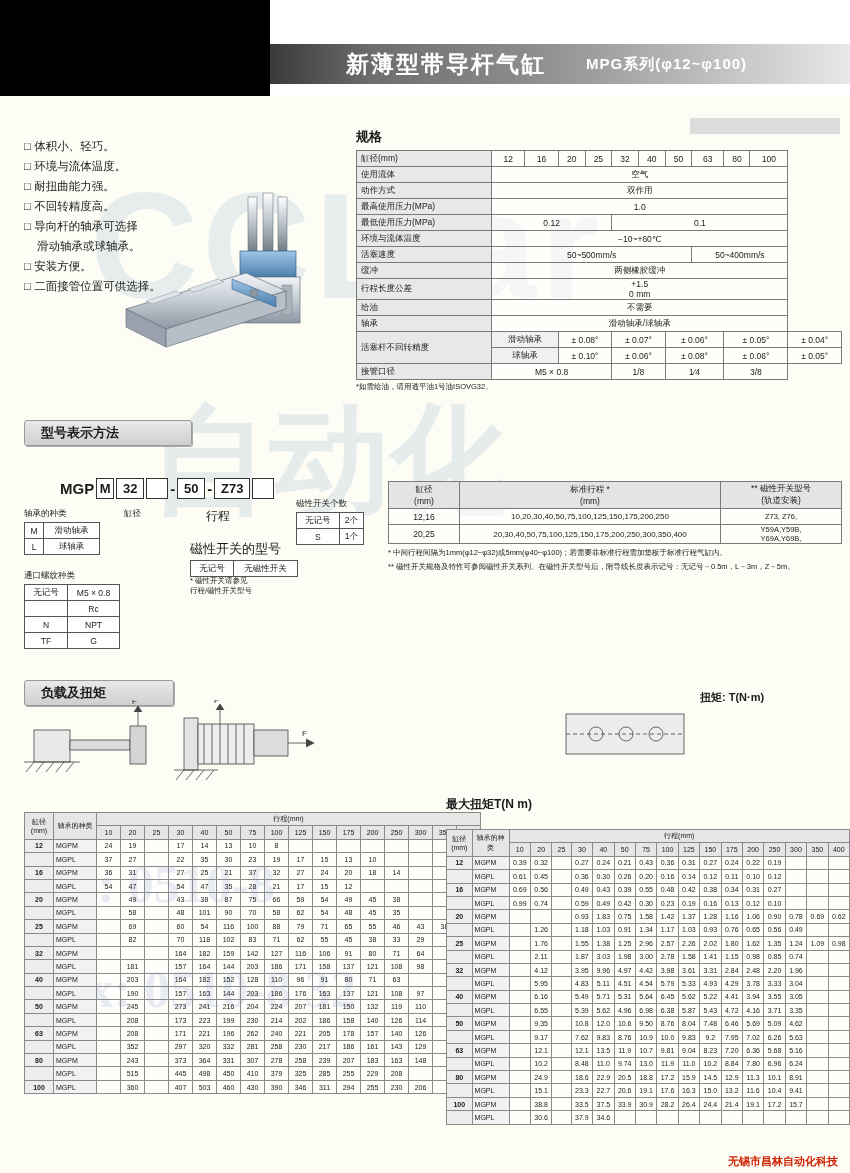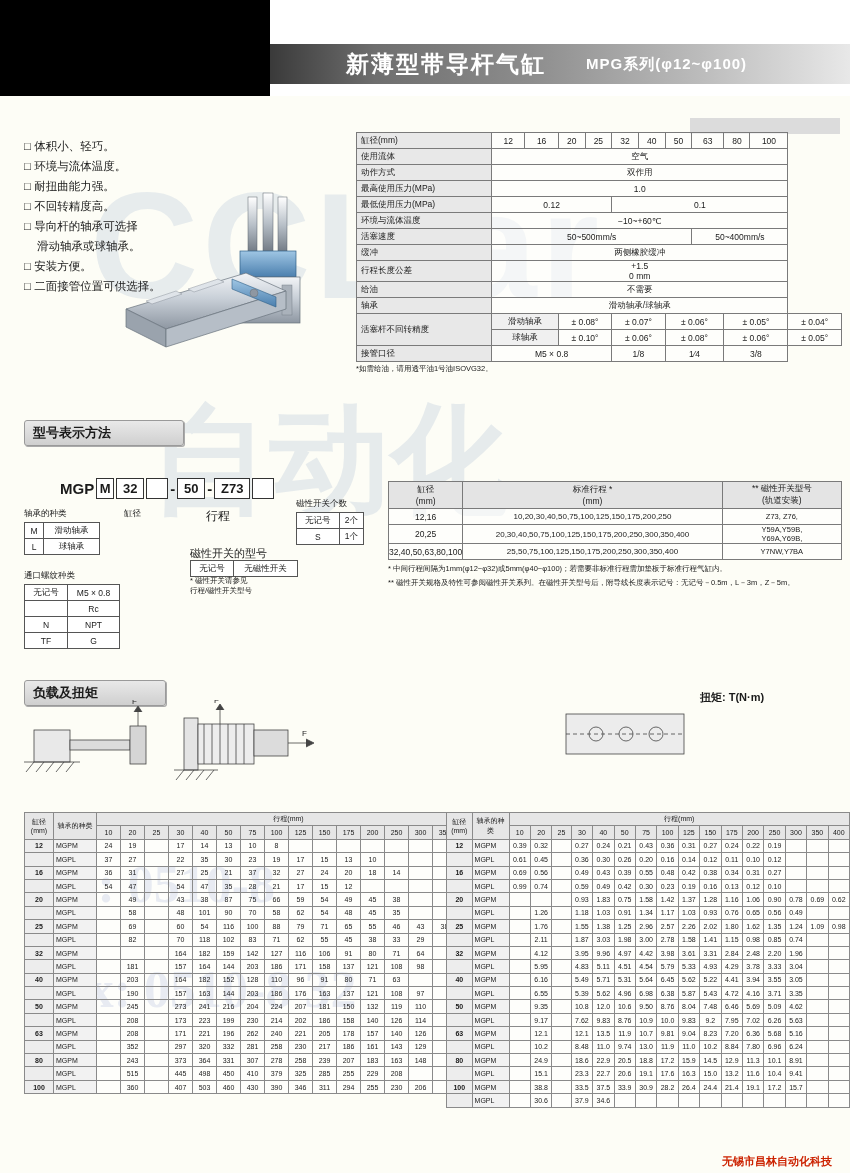--- a/index.html
+++ b/index.html
@@ -36,21 +36,21 @@
   .bullets div{white-space:nowrap;}
   .bullets .sub{padding-left:13px;}
 
   
   .photo{position:absolute;left:120px;top:185px;width:240px;height:195px;}
   .photo svg{display:block;}
 
   
   .pill{position:absolute;background:linear-gradient(180deg,#e9e9e9,#cfcfcf);
       border:1px solid #9a9a9a;border-radius:3px;
-      font-size:13px;font-weight:bold;display:flex;align-items:center;padding-left:8px;
+      font-size:13px;font-weight:bold;display:flex;align-items:center;padding-left:16px;
       box-shadow:1px 1px 0 #aaa;}
   
   table{border-collapse:collapse;}
   .tbl td,.tbl th{border:1px solid #7a7a7a;font-size:8.5px;text-align:center;
       padding:0;height:13px;background:rgba(255,255,255,0.55);}
 
   
   #spec-wrap{position:absolute;left:356px;top:128px;width:486px;}
   .sec-title{font-size:13px;font-weight:bold;}
   #spec{width:486px;margin-top:4px;}
@@ -81,21 +81,21 @@
   
   .bt-title{font-size:12px;font-weight:bold;position:absolute;}
   #ltbl-wrap{position:absolute;left:24px;top:812px;}
   #rtbl-wrap{position:absolute;left:446px;top:812px;}
   .dtbl td{border:1px solid #8a8a8a;font-size:7px;height:12.4px;text-align:center;
       padding:0 1px;background:rgba(255,255,255,0.6);}
   .dtbl td.hd{background:#e6e6e6;font-size:7px;}
   .dtbl td.bore{background:#ededed;font-weight:bold;}
   .dtbl td.typ{background:#f2f2f2;text-align:left;padding-left:2px;}
 
-  .footer{position:absolute;right:18px;bottom:4px;font-size:11px;color:#cc2200;font-weight:bold;}
+  .footer{position:absolute;right:12px;bottom:4px;font-size:11px;color:#cc2200;font-weight:bold;}
   .grey-box{position:absolute;left:690px;top:118px;width:150px;height:16px;background:#dcdcdc;}
 </style>
 </head>
 <body>
 
 <div class="page">
 
   <div class="hdr-black"></div>
   <div class="hdr-white"></div>
   <div class="hdr-white2"></div>
@@ -158,20 +158,21 @@
         <polygon points="40,66 160,28 160,46 40,84" fill="#b6bec7" stroke="#69727c" stroke-width="0.7"></polygon>
         <polygon points="106,16 150,34 150,44 106,26" fill="url(#blu)" stroke="#2f5f86" stroke-width="0.6"></polygon>
         <polygon points="20,38 50,28 56,31 26,41" fill="#dfe4e9" stroke="#79828c" stroke-width="0.4"></polygon>
         <polygon points="62,26 92,16 98,19 68,29" fill="#dfe4e9" stroke="#79828c" stroke-width="0.4"></polygon>
         <circle cx="128" cy="30" r="4" fill="#8e97a2" stroke="#5b636c" stroke-width="0.4"></circle>
       </g>
     </svg>
   </div>
 
   <div id="spec-wrap">
+    <div class="sec-title">规格</div>
     <table class="tbl" id="spec">
       <tbody id="spec-body">
           <tr>
             <td class="name">缸径(mm)</td>
             <td>12</td>
             <td>16</td>
             <td>20</td>
             <td>25</td>
             <td>32</td>
             <td>40</td>
@@ -291,21 +292,21 @@
               <td>无记号</td>
               <td>2个</td>
             </tr>
         <tr>
               <td>S</td>
               <td>1个</td>
             </tr>
       </tbody>
         </table>
 
-      <div style="position:absolute;left:166px;top:38px;font-size:11px;">磁性开关的型号</div>
+      <div style="position:absolute;left:166px;top:32px;font-size:13px;">磁性开关的型号</div>
       <table class="leg-tbl" style="position:absolute;left:166px;top:52px;width:108px;">
         <tbody>
             <tr>
               <td style="width:40px;">无记号</td>
               <td>无磁性开关</td>
             </tr>
       </tbody>
         </table>
       <div style="position:absolute;left:166px;top:68px;font-size:7.5px;white-space:pre-line;">* 磁性开关请参见
 行程/磁性开关型号</div>
@@ -348,25 +349,20 @@
           <tr>
             <td>12,16</td>
             <td style="font-size:8px">10,20,30,40,50,75,100,125,150,175,200,250</td>
             <td style="white-space:pre-line;font-size:7.5px">Z73, Z76,</td>
           </tr>
           <tr>
             <td>20,25</td>
             <td style="font-size:8px">20,30,40,50,75,100,125,150,175,200,250,300,350,400</td>
             <td style="white-space:pre-line;font-size:7.5px">Y59A,Y59B,
 Y69A,Y69B,</td>
-          </tr>
-          <tr>
-            <td>32,40,50,63,80,100</td>
-            <td style="font-size:8px">25,50,75,100,125,150,175,200,250,300,350,400</td>
-            <td style="white-space:pre-line;font-size:7.5px">Y7NW,Y7BA</td>
           </tr>
         </tbody>
     </table>
     <div class="stroke-note">*  中间行程间隔为1mm(φ12~φ32)或5mm(φ40~φ100)；若需要非标准行程需加垫板于标准行程气缸内。</div>
     <div class="stroke-note">** 磁性开关规格及特性可参阅磁性开关系列。在磁性开关型号后，附导线长度表示记号：无记号－0.5m，L－3m，Z－5m。</div>
   </div>
 
   <div class="pill lt-title">负载及扭矩</div>
   <div class="torque-lbl">扭矩: T(N·m)</div>
 
@@ -820,20 +816,21 @@
             <td>230</td>
             <td>206</td>
             <td></td>
             <td></td>
           </tr>
         </tbody>
       </table>
   </div>
 
   <div id="rtbl-wrap">
+    <div class="bt-title" style="position:relative;top:-16px;left:0;">最大扭矩T(N m)</div>
     <table class="dtbl" id="rtbl">
         <tbody id="rtbl-body">
           <tr>
             <td class="hd" rowspan="2" style="white-space:pre-line;width:26px">缸径
 (mm)</td>
             <td class="hd" rowspan="2" style="width:40px">轴承的种类</td>
             <td class="hd" colspan="16">行程(mm)</td>
           </tr>
           <tr>
             <td class="hd" style="width:21px">10</td>

